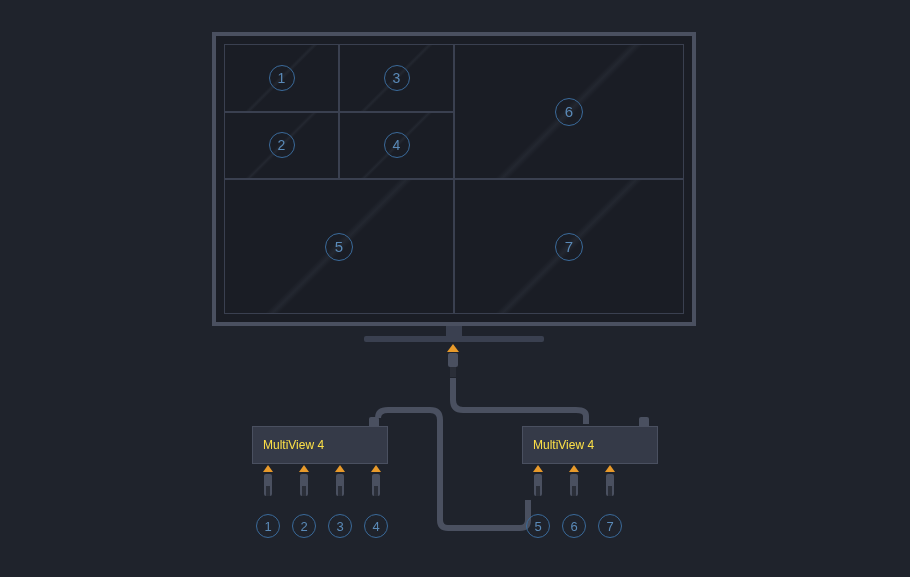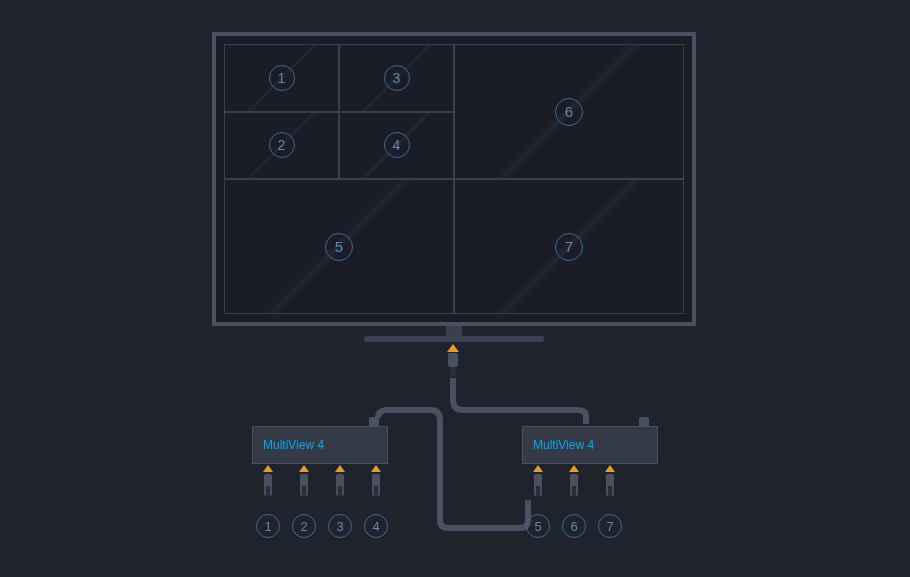--- a/index.html
+++ b/index.html
@@ -109,21 +109,21 @@
   
   .device {
     position: absolute;
     width: 136px;
     height: 38px;
     background: #353a48;
     border: 1px solid #4a5060;
     display: flex;
     align-items: center;
     padding-left: 10px;
-    color: #0ea5e9;
+    color: #fde047;
     font-size: 12px;
   }
   .dev-left  { left: 252px; top: 426px; }
   .dev-right { left: 522px; top: 426px; }
   .dev-top-conn {
     position: absolute;
     top: -10px;
     right: 8px;
     width: 10px;
     height: 10px;

